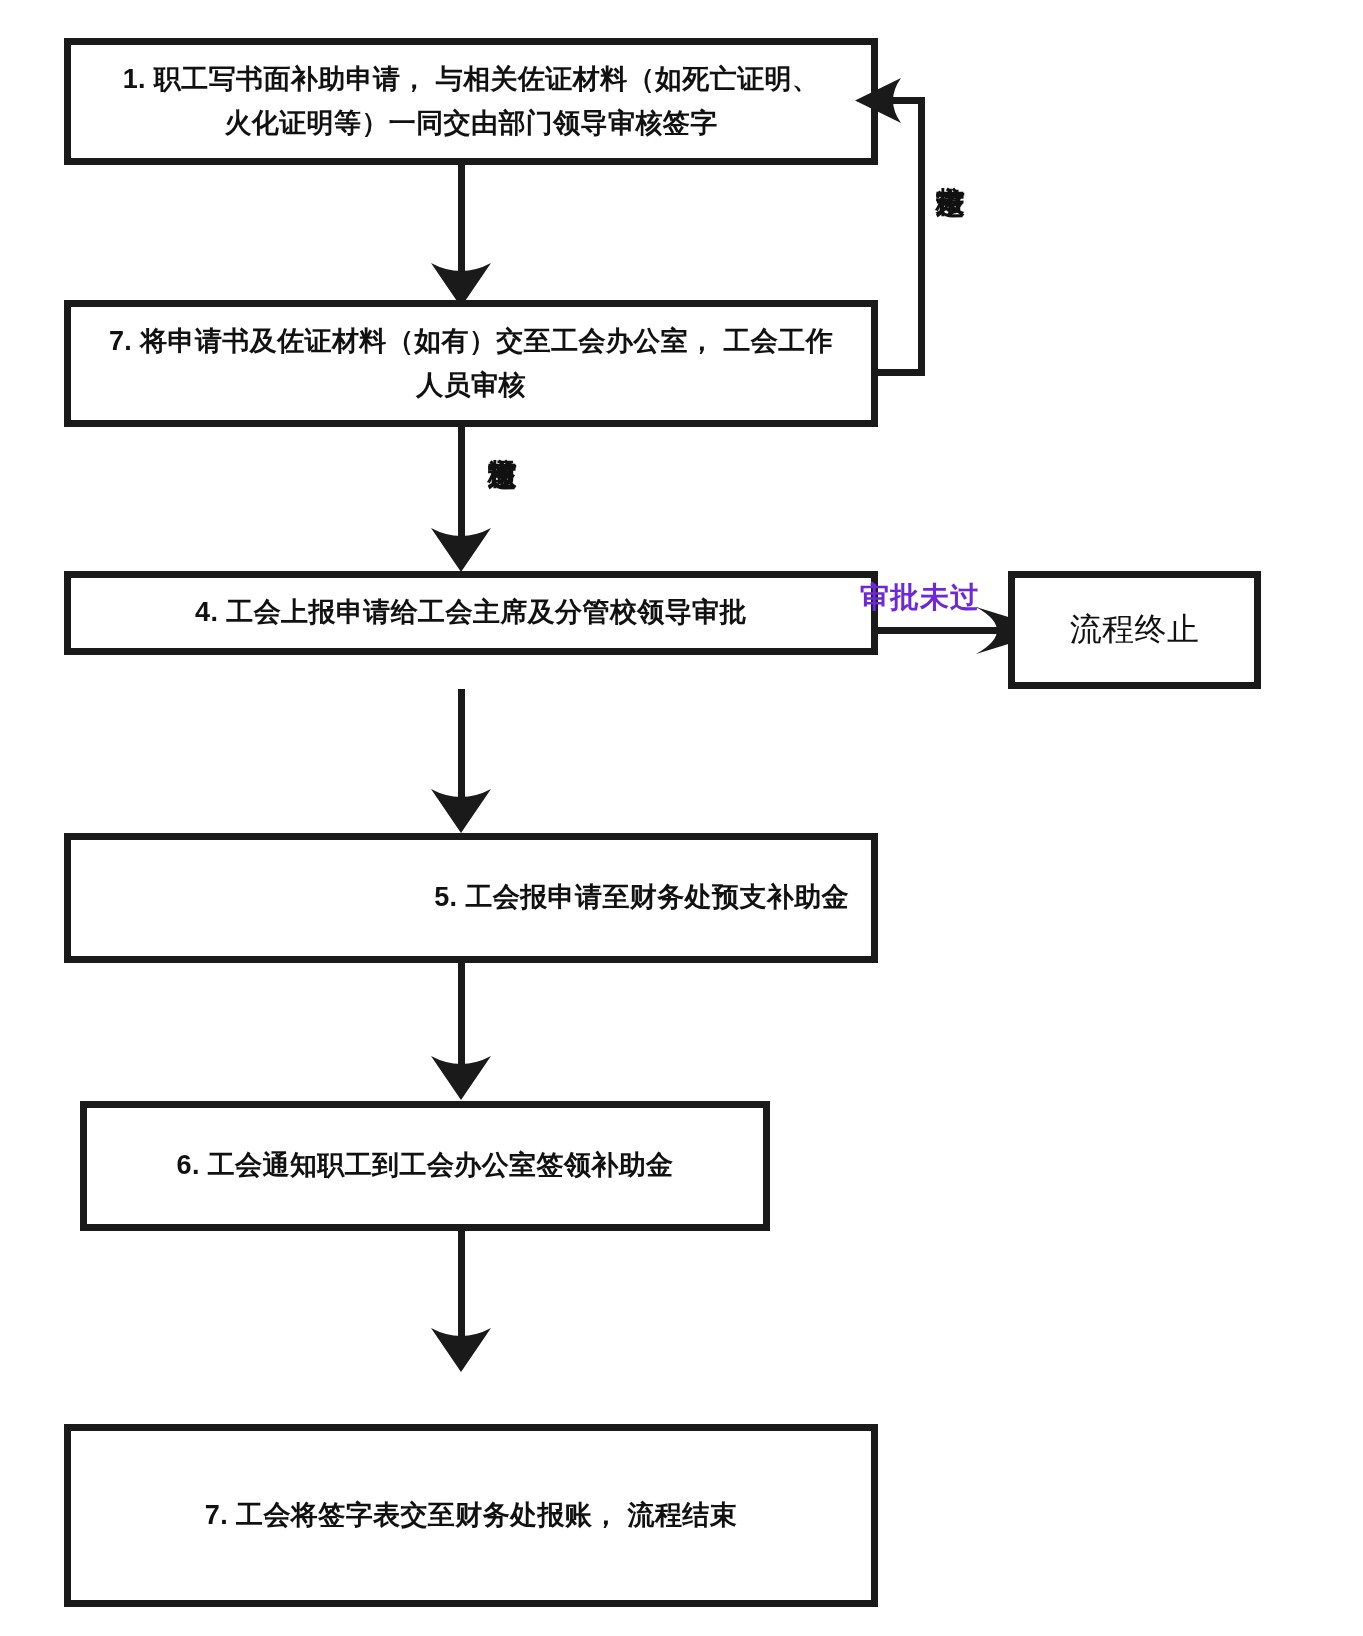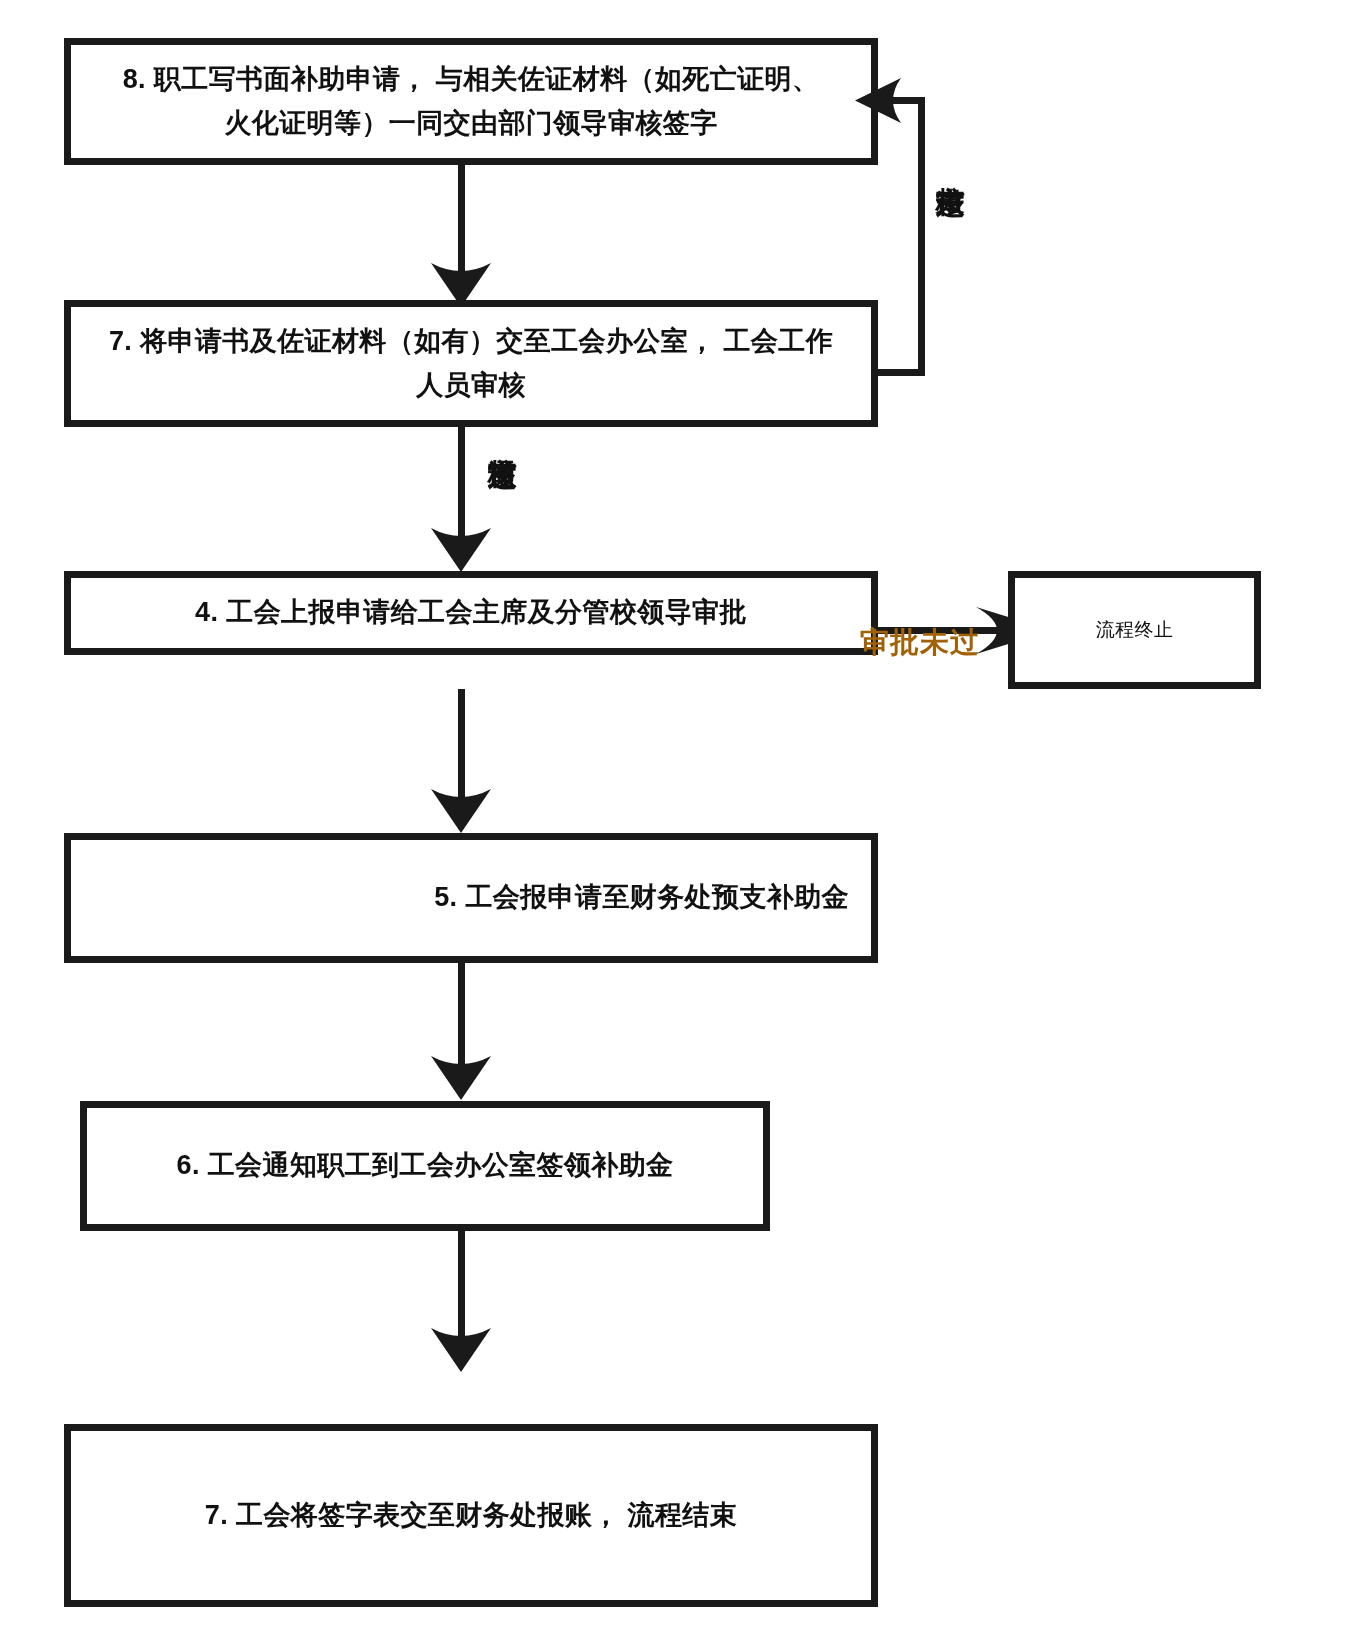--- a/index.html
+++ b/index.html
@@ -36,21 +36,21 @@
     color: #111111;
     font-size: 27px;
     font-weight: 700;
     line-height: 1.62;
     letter-spacing: 0.4px;
     padding: 0 22px;
     white-space: pre-line;
   }
   .node.terminator .node-text {
     font-weight: 400;
-    font-size: 19px;
+    font-size: 32px;
   }
 
   
   .vline {
     position: absolute;
     background: #1a1a1a;
     width: 7px;
   }
   .hline {
     position: absolute;
@@ -72,36 +72,35 @@
     font-size: 29px;
     font-weight: 700;
     line-height: 1.06;
     writing-mode: vertical-rl;
     text-orientation: upright;
     letter-spacing: 1px;
     white-space: nowrap;
   }
   .label-h {
     position: absolute;
-    color: #a16207;
+    color: #6d28d9;
     font-size: 29px;
     font-weight: 700;
     line-height: 1;
     letter-spacing: 1px;
     white-space: nowrap;
-    margin-top: 45px;
   }
 </style>
 </head>
 <body>
 
 <div id="canvas">
 
   <div class="node" style="left:64px; top:38px; width:814px; height:127px;">
-    <span class="node-text">8. 职工写书面补助申请， 与相关佐证材料（如死亡证明、
+    <span class="node-text">1. 职工写书面补助申请， 与相关佐证材料（如死亡证明、
 火化证明等）一同交由部门领导审核签字</span>
   </div>
 
   <div class="vline" style="left:458px; top:165px; height:110px;"></div>
   <div class="arrowhead" style="left:429px; top:263px;">
     <svg width="64" height="44" viewBox="0 0 64 44" aria-hidden="true">
       <path d="M32 44 L2 0 Q32 16 62 0 Z" fill="#1a1a1a"></path>
     </svg>
   </div>
 

